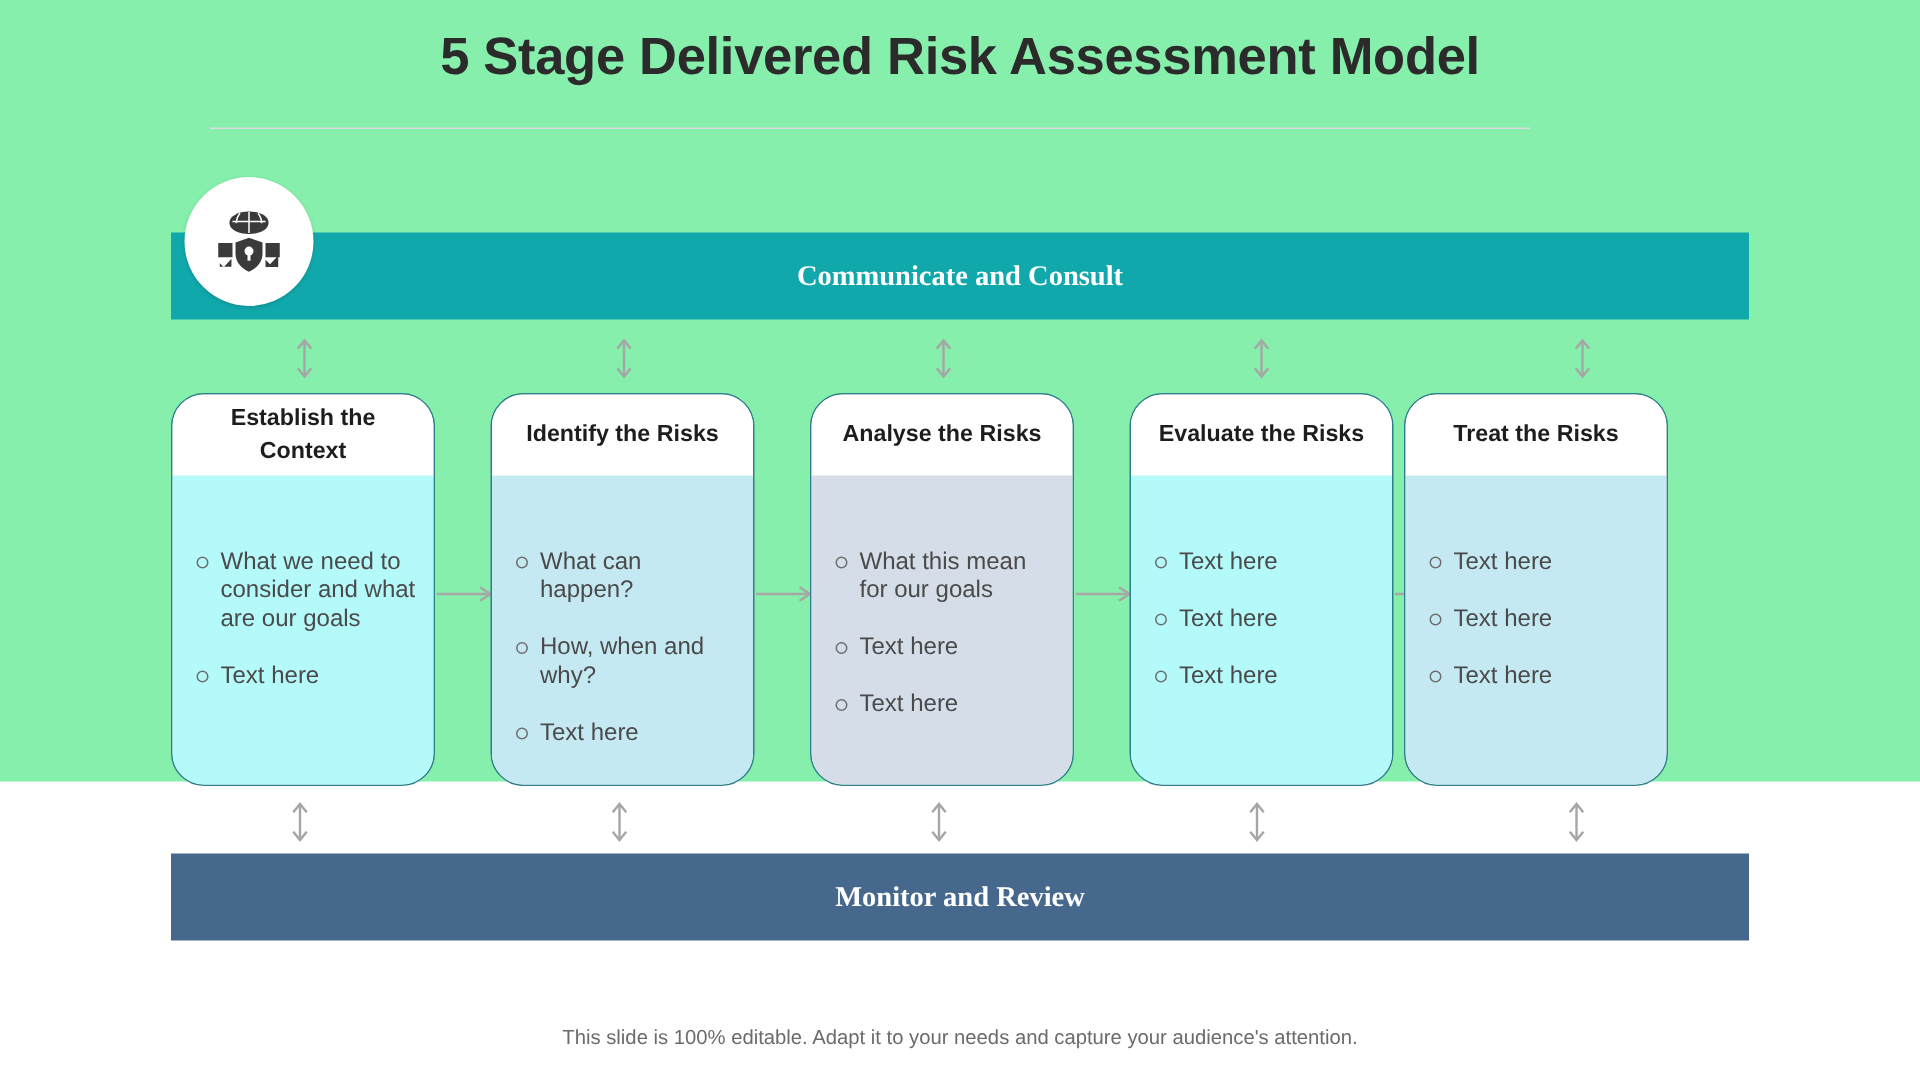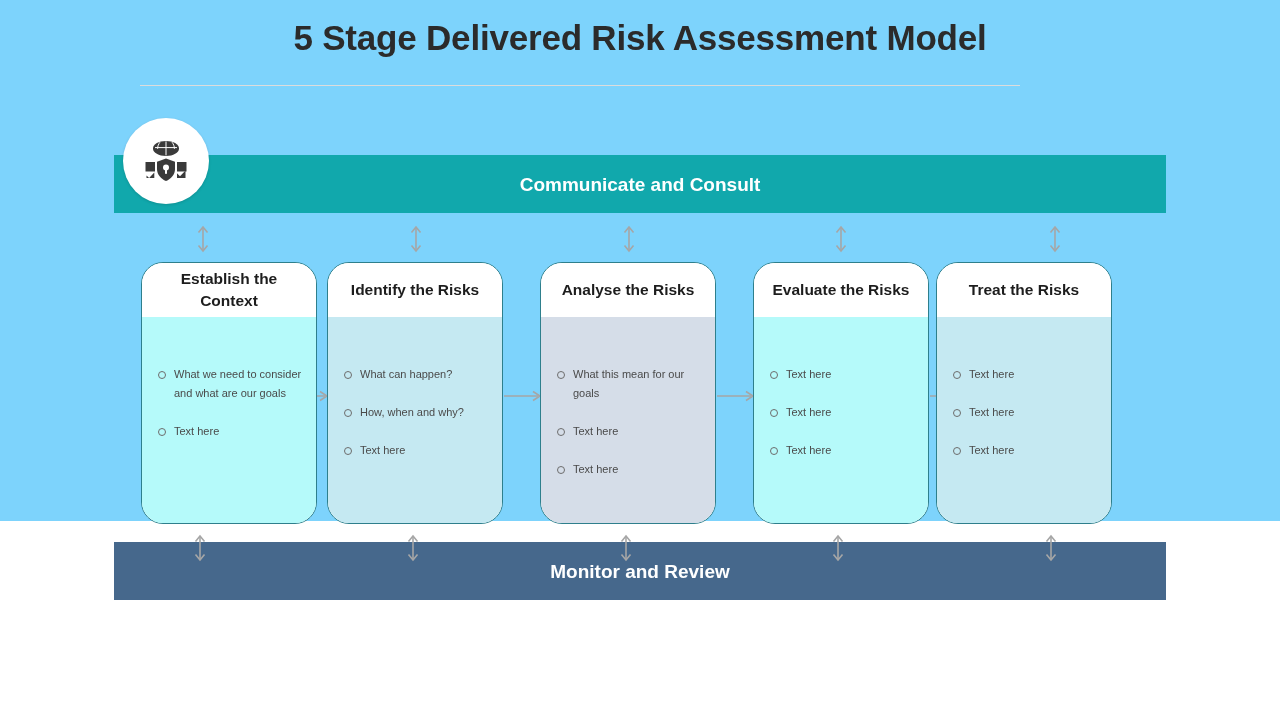--- a/index.html
+++ b/index.html
@@ -10,21 +10,21 @@
     height: 720px;
     background: #ffffff;
     font-family: "Liberation Sans", sans-serif;
     overflow: hidden;
   }
 
   .slide {
     position: relative;
     width: 1280px;
     height: 521px;
-    background: #7dd3fc;
+    background: #86efac;
   }
 
   
   .title {
     position: absolute;
     left: 0;
     top: 18px;
     width: 1280px;
     text-align: center;
     font-size: 35px;
@@ -68,30 +68,31 @@
     flex-direction: column;
     align-items: center;
     justify-content: center;
   }
   .band-top {
     top: 155px;
     height: 58px;
     background: #11a8ac;
   }
   .band-bottom {
-    top: 542px;
+    top: 569px;
     height: 58px;
     background: #46688c;
     gap: 24px;
   }
   .band-title {
     font-size: 19px;
     font-weight: bold;
     color: #ffffff;
     line-height: 23px;
+    font-family: Liberation Serif, serif;
   }
   .band-sub {
     font-size: 13.5px;
     color: #f0f6f7;
     line-height: 20px;
     font-weight: normal;
   }
 
   
   .v-arrow {
@@ -149,21 +150,21 @@
     height: 208px;
     padding: 48px 0 0 0;
   }
   .card ul {
     list-style: none;
     padding: 0 10px 0 14px;
     margin: 0;
   }
   .card li {
     position: relative;
-    font-size: 11px;
+    font-size: 16px;
     color: #4a4a4a;
     line-height: 19px;
     margin-bottom: 19px;
     padding-left: 18px;
   }
   .card li::before {
     content: "";
     position: absolute;
     left: 2px;
     top: 6px;
@@ -356,21 +357,21 @@
         </g>
       </svg>
   </div>
 
   <div class="card-shadow" style="left:124px;"></div>
   <div class="card-shadow" style="left:337px;"></div>
   <div class="card-shadow" style="left:550px;"></div>
   <div class="card-shadow" style="left:763px;"></div>
   <div class="card-shadow" style="left:976px;"></div>
 
-  <div class="card" style="left:114px;margin-left:27px;">
+  <div class="card" style="left:114px;">
     <div class="card-head">
       <span>Establish the Context</span>
     </div>
     <div class="card-body" style="background: rgb(181, 250, 250);">
       <ul>
         <li>What we need to consider and what are our goals</li>
         <li>Text here</li>
       </ul>
     </div>
   </div>
@@ -420,15 +421,16 @@
     </div>
     <div class="card-body" style="background: rgb(197, 233, 242);">
       <ul>
         <li>Text here</li>
         <li>Text here</li>
         <li>Text here</li>
       </ul>
     </div>
   </div>
 
+  <div class="footer-note">This slide is 100% editable. Adapt it to your needs and capture your audience's attention.</div>
   <div class="page-num">11</div>
 
 </div>
 
 </body></html>

